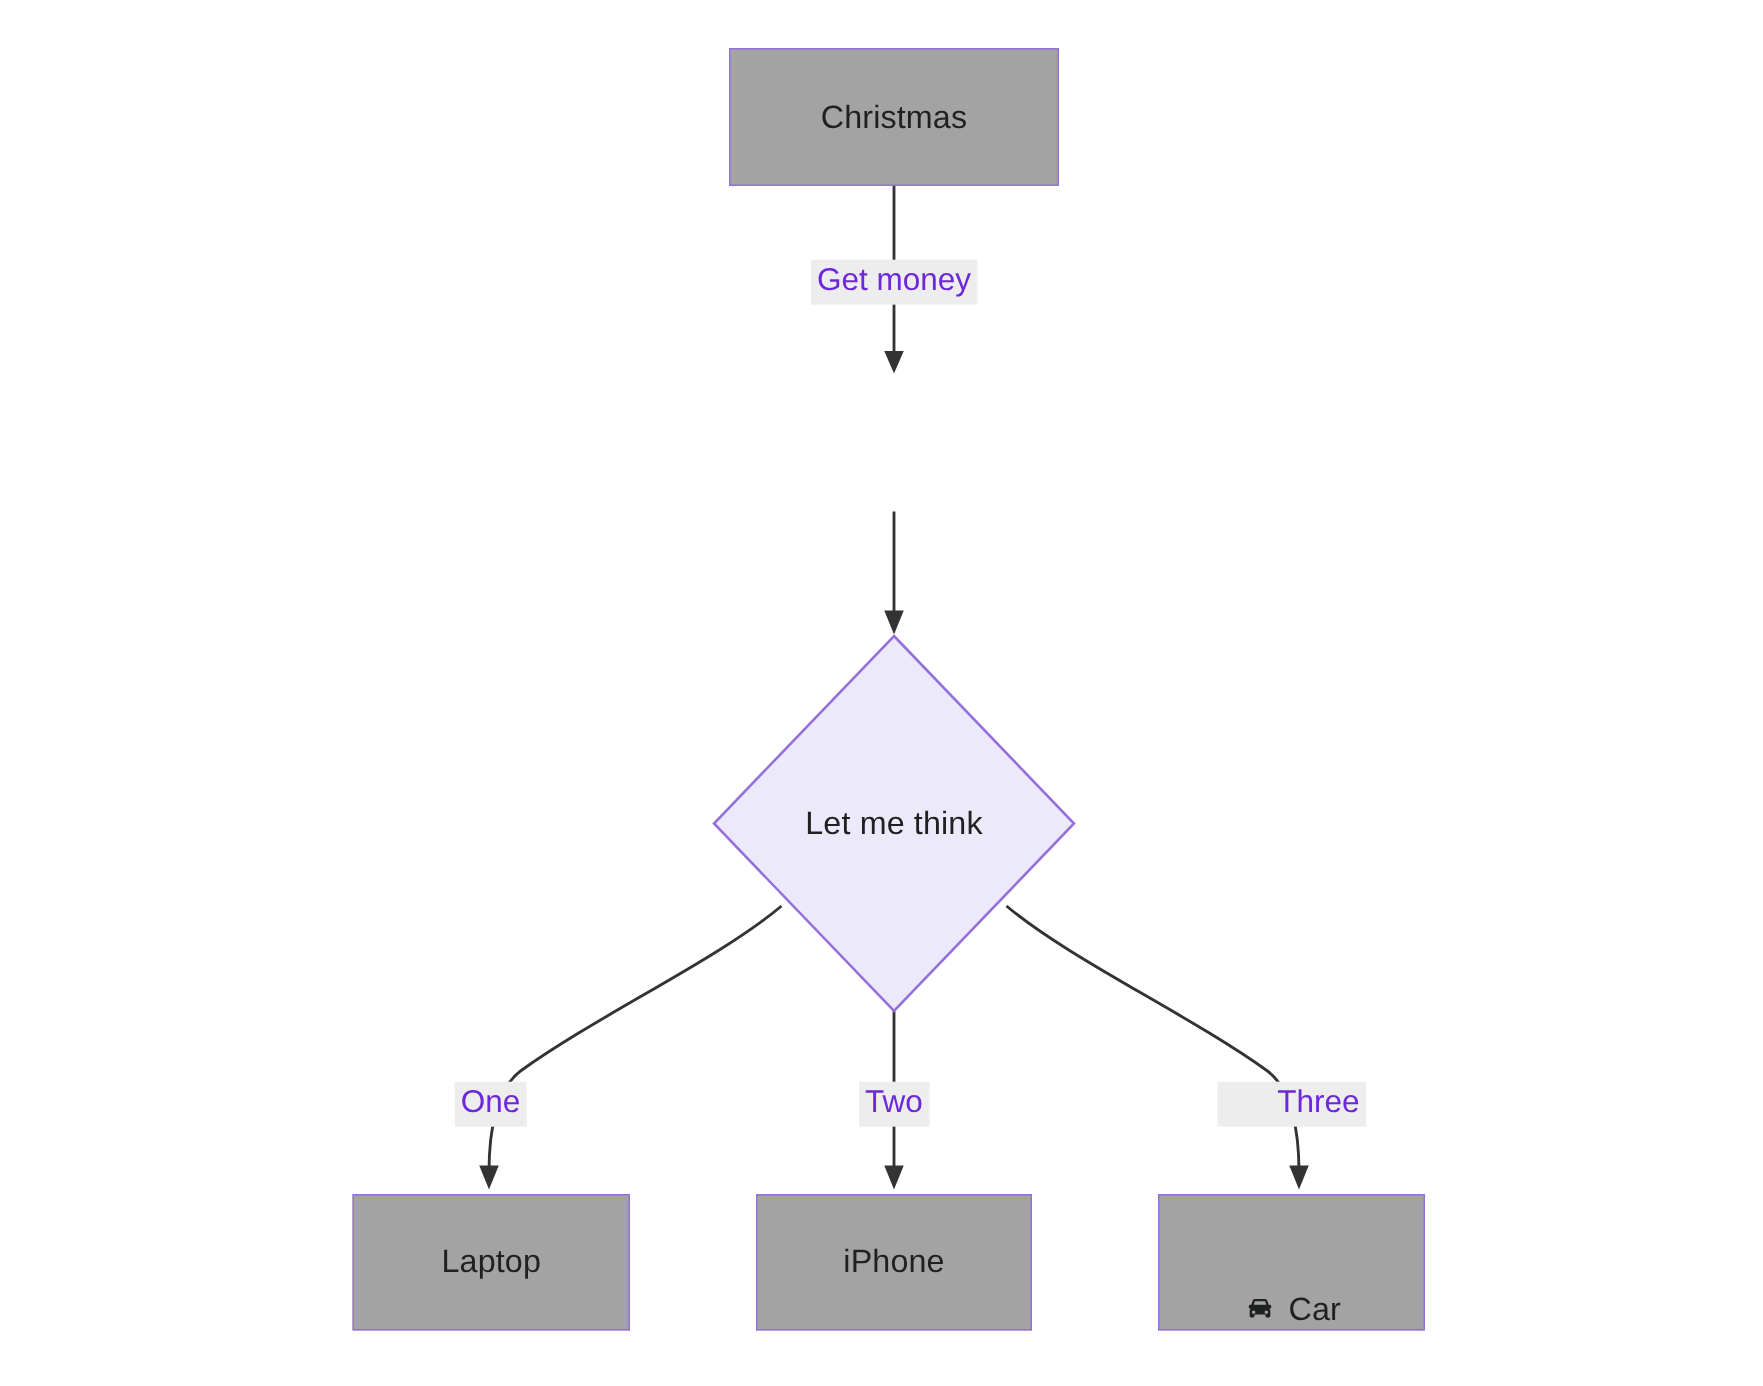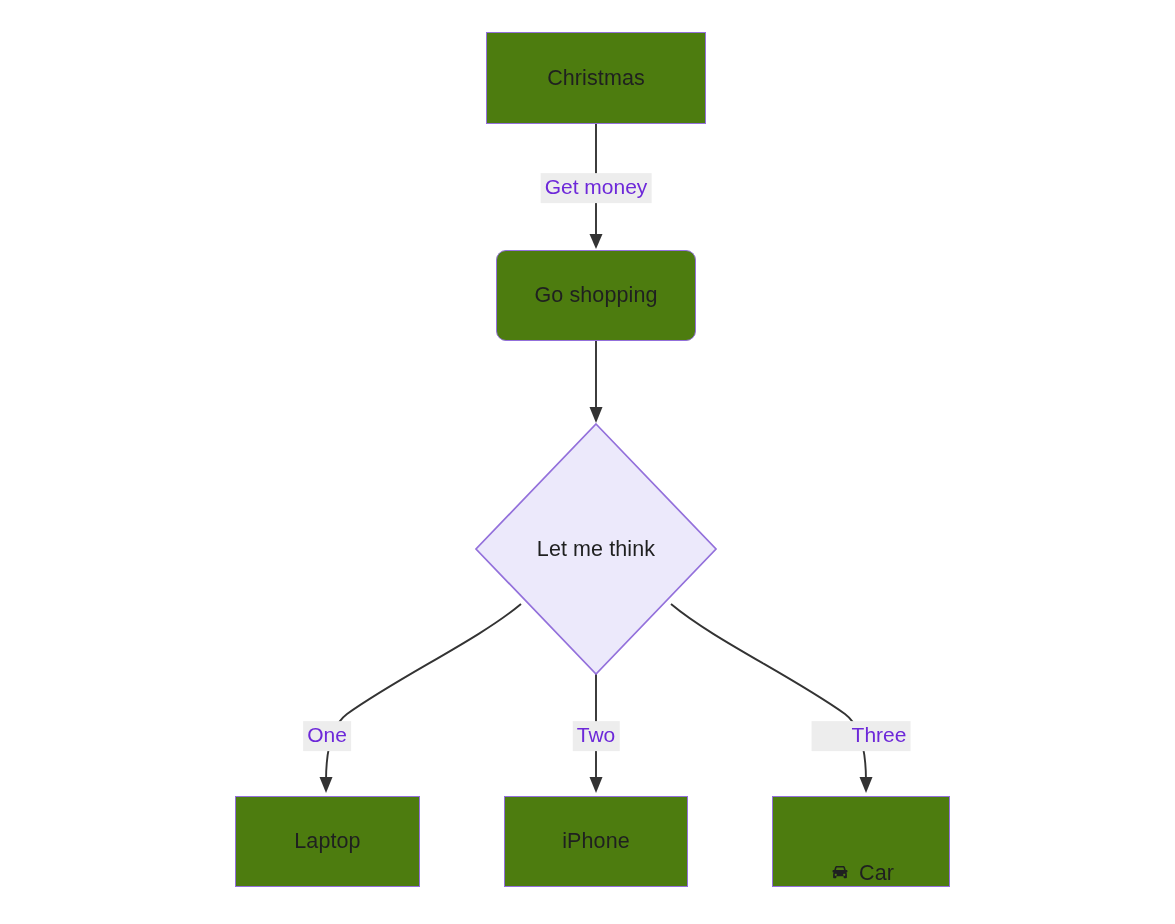--- a/index.html
+++ b/index.html
@@ -36,21 +36,21 @@
   }
   .arrow-head {
     fill: #333333;
     stroke: none;
   }
 
   
   .node {
     position: absolute;
     box-sizing: border-box;
-    background: #4d7c0f;
+    background: #a3a3a3;
     border: 1.4px solid #9370db;
     display: flex;
     align-items: center;
     justify-content: center;
     color: #1f2020;
     font-size: 21.5px;
     letter-spacing: 0.1px;
     white-space: nowrap;
   }
   .node.rect {
@@ -141,23 +141,20 @@
     <g>
       <path class="edge-path" d="M671,604 C714,640 792,676 845,714 C861,726 866,754 866,781"></path>
       <polygon class="arrow-head" points="866,793 859.5,777 872.5,777"></polygon>
     </g>
   </svg>
 
   <div class="node rect" style="left:486px; top:32px; width:220px; height:92px;">
     <span class="node-inner">Christmas</span>
   </div>
 
-  <div class="node round" style="left:496px; top:250px; width:200px; height:91px;">
-    <span class="node-inner">Go shopping</span>
-  </div>
 
   <div class="node diamond" style="left:475px; top:423px; width:242px; height:252px;">
     <span class="diamond-shape">
       <svg viewBox="0 0 242 252" preserveAspectRatio="none" xmlns="http://www.w3.org/2000/svg">
         <polygon points="121,1 241,126 121,251 1,126" fill="#ece9fb" stroke="#9370db" stroke-width="1.7"></polygon>
       </svg>
     </span>
     <span class="diamond-label">Let me think</span>
   </div>
 

